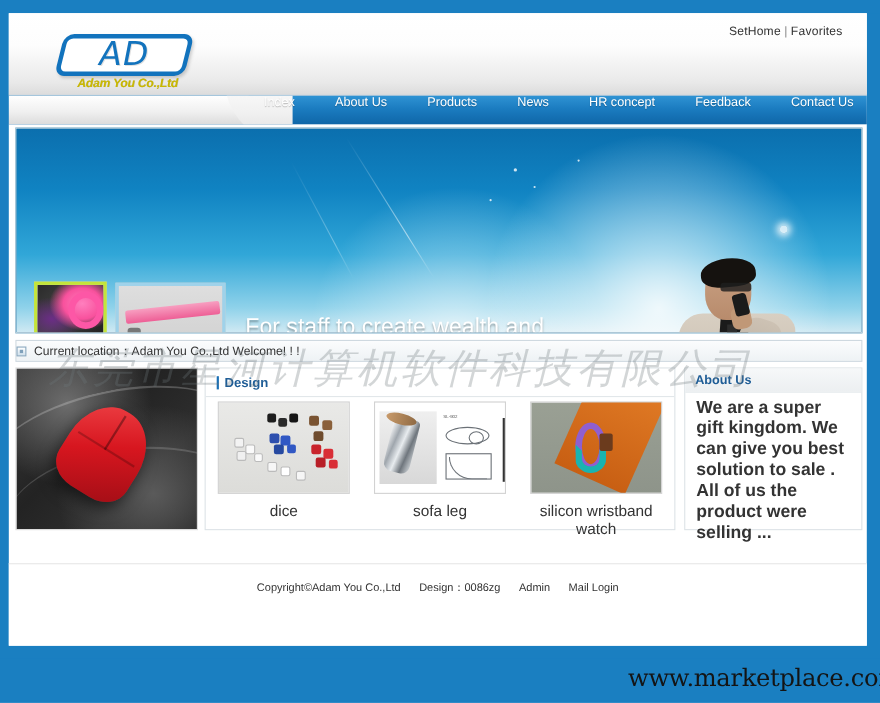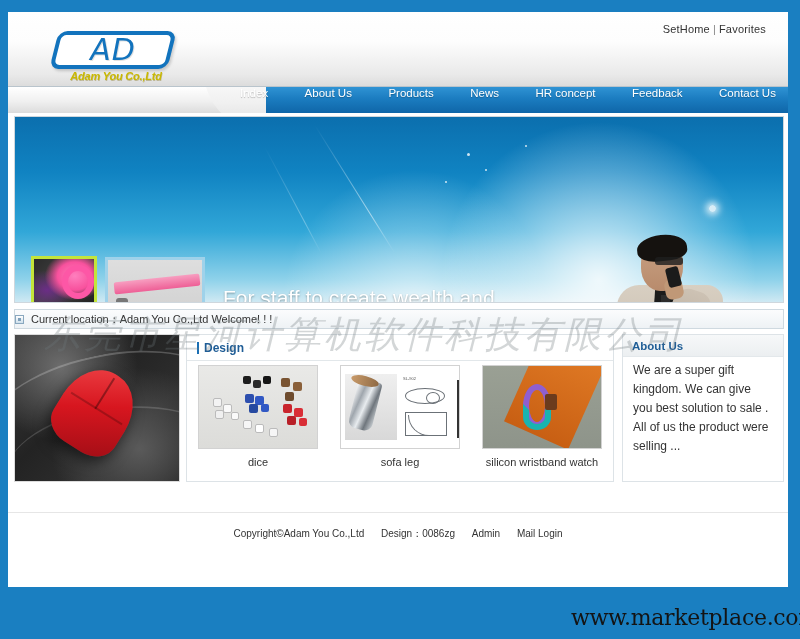--- a/index.html
+++ b/index.html
@@ -374,21 +374,21 @@
   .prod-thumb {
     width: 120px; height: 84px;
     margin: 0 auto;
     border: 1px solid #d2d2d2;
     background: #f2f2f2;
     position: relative;
     overflow: hidden;
   }
   .prod-cap {
     margin-top: 7px;
-    font-size: 11px;
+    font-size: 14px;
     color: #333;
   }
   
   .dice-bg { position:absolute; left:0; top:0; right:0; bottom:0;
     background: linear-gradient(to bottom,#e9e9e7,#dcdcd9); }
   .d { position:absolute; border-radius: 2px; }
   
   .leg-bg { position:absolute; left:0; top:0; right:0; bottom:0; background:#ffffff; }
   .leg-photo { position:absolute; left:4px; top:8px; width:52px; height:66px;
     background: linear-gradient(to bottom,#efefef,#d8d8d8); }
@@ -432,21 +432,21 @@
     position: absolute; left: 0; top: 0;
     width: 160px; height: 22px;
     background: linear-gradient(to bottom, #f6f8f9 0%, #eceff1 100%);
     border-bottom: 1px solid #e3e8eb;
     display: flex; align-items: center; padding-left: 9px;
   }
   #about-head .ttl { font-size: 11.5px; font-weight: bold; color: #1f5d96; }
   #about-body {
     position: absolute; left: 0; top: 26px;
     width: 160px; padding: 0 10px;
-    font-size: 12px; color: #333; line-height: 19px;
+    font-size: 16px; color: #333; line-height: 19px; font-weight: bold;
   }
 
   
   #footer {
     position: absolute;
     left: 8px; top: 500px;
     width: 780px; height: 75px;
     background: #ffffff;
     border-top: 1px solid #e6e6e6;
   }

